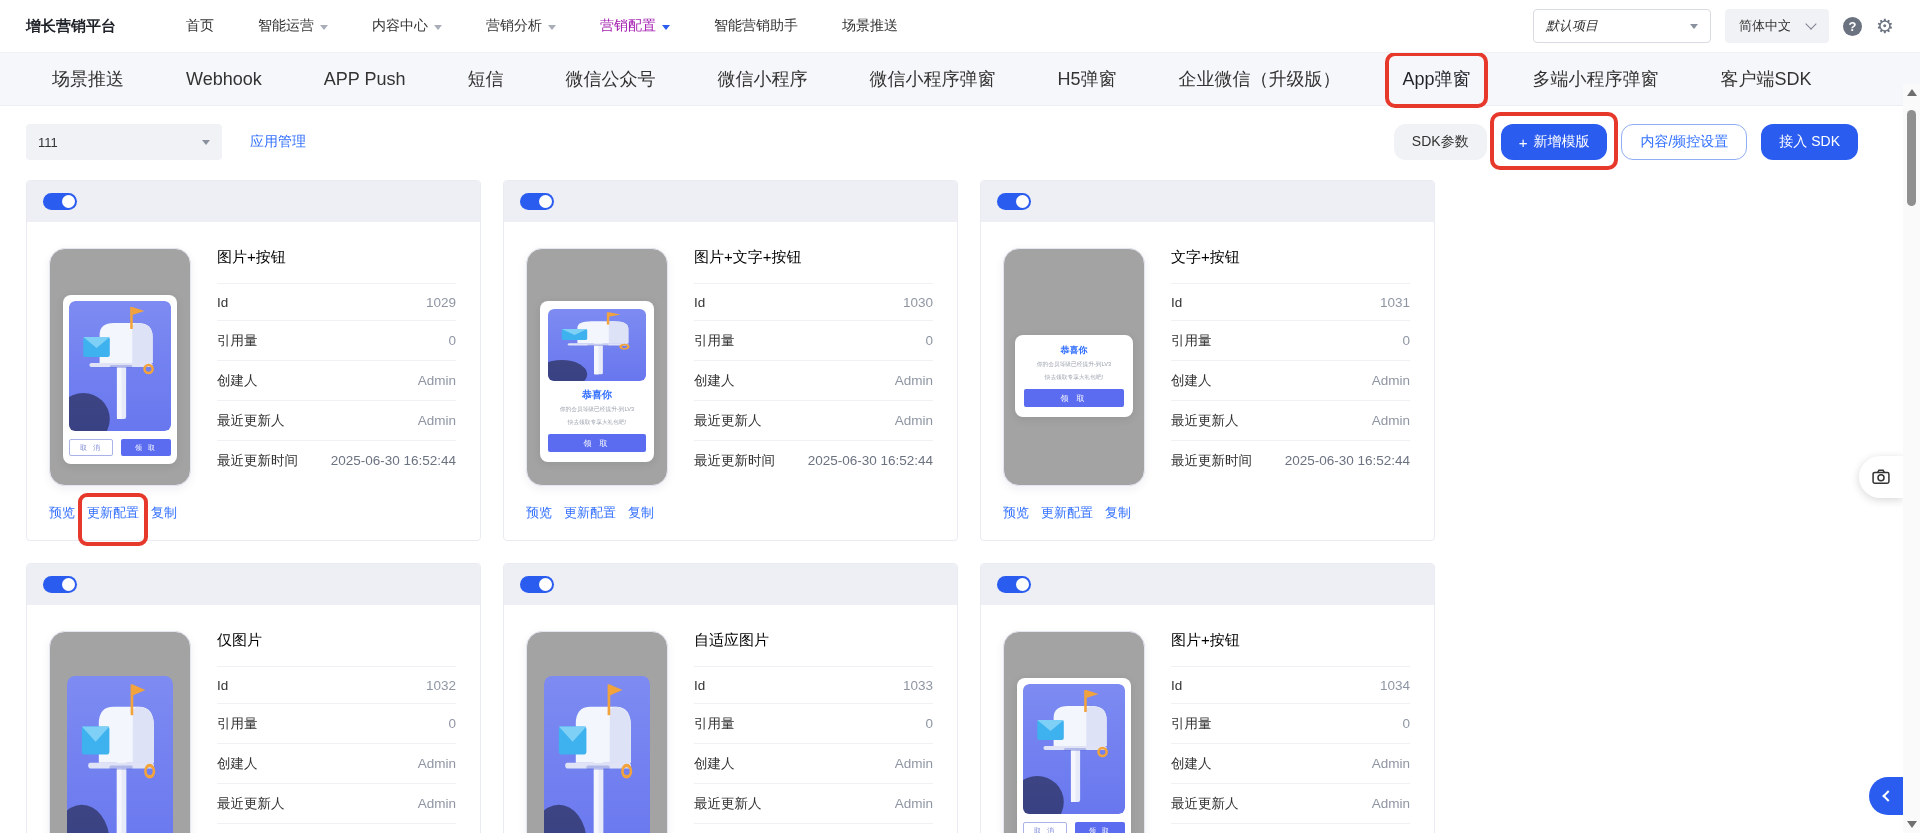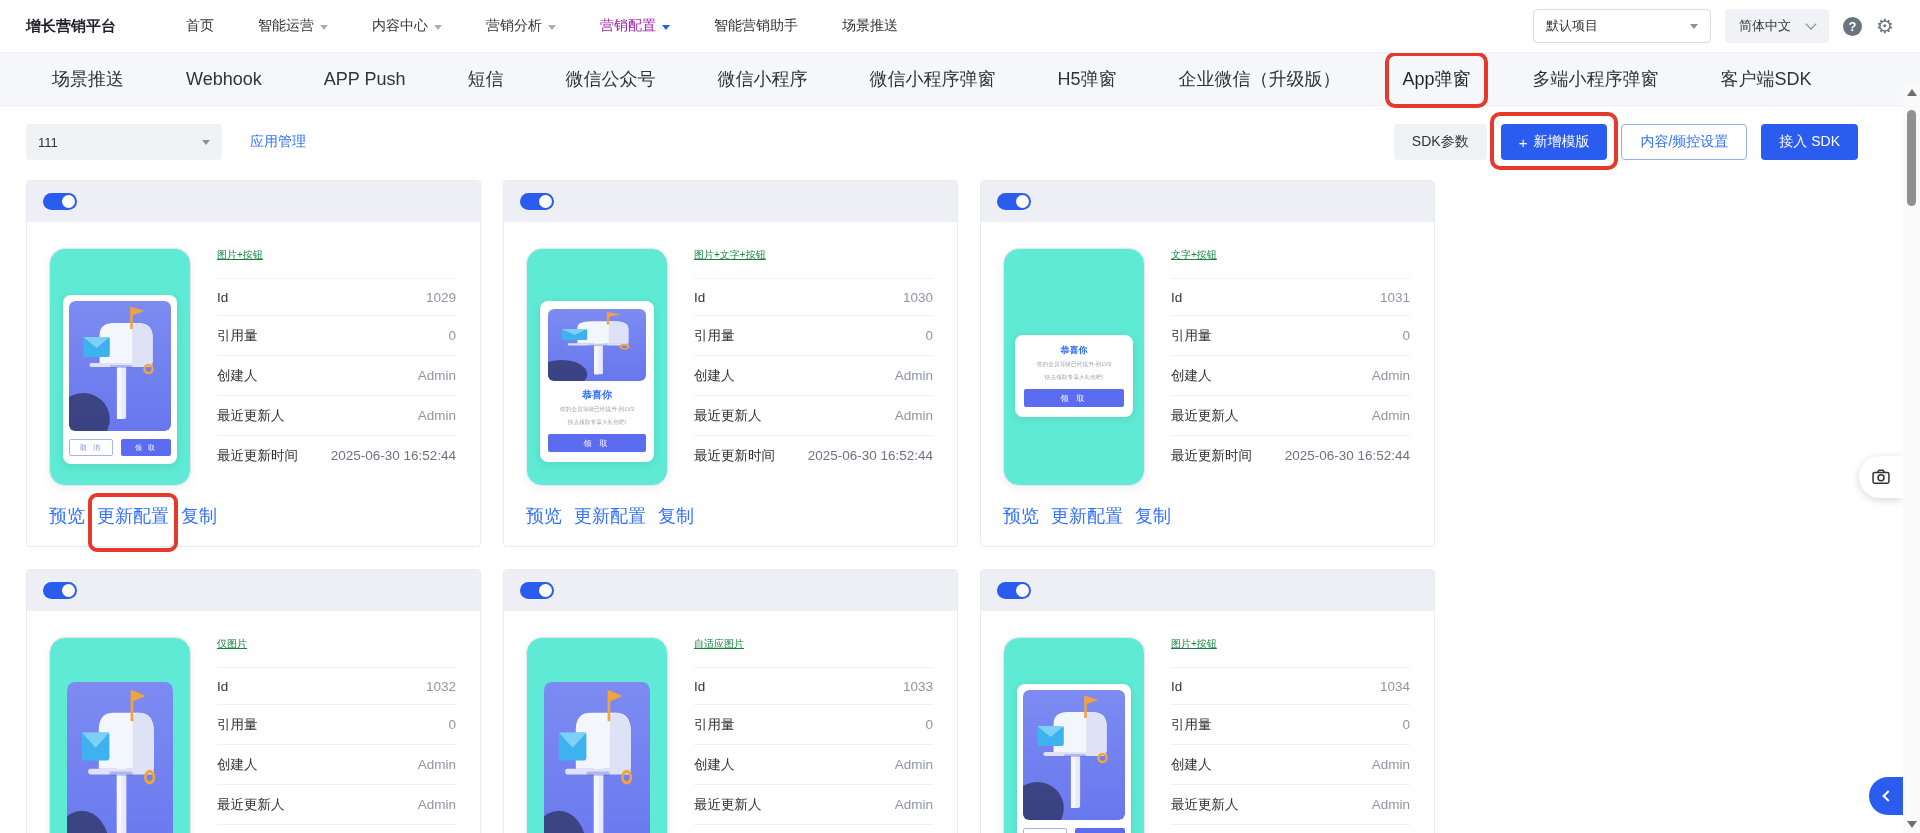--- a/index.html
+++ b/index.html
@@ -10,21 +10,21 @@
   .topnav { height:53px; background:#fff; display:flex; align-items:center;
     padding:0 26px; border-bottom:1px solid #f0f1f4; position:relative; z-index:5;}
   .brand { font-size:15px; font-weight:bold; color:#1f2329; margin-right:70px; }
   .topnav-items { display:flex; align-items:center; gap:44px; flex:1; }
   .topnav-item { font-size:14px; color:#333; display:flex; align-items:center; gap:6px; cursor:pointer; white-space:nowrap;}
   .topnav-item.active { color:#a21caf; }
   .caret-down { width:0; height:0; border-left:4px solid transparent; border-right:4px solid transparent; border-top:5px solid #a8adb8; margin-top:2px;}
   .topnav-item.active .caret-down { border-top-color:#2b5cf0; }
   .topnav-right { display:flex; align-items:center; gap:14px; }
   .project-select { width:178px; height:34px; border:1px solid #d8dbe2; border-radius:4px;
-    display:flex; align-items:center; justify-content:space-between; padding:0 12px; font-size:13px; color:#333; background:#fff; cursor:pointer;}
+    display:flex; align-items:center; justify-content:space-between; padding:0 12px; font-size:13px; color:#333; background:#fff; cursor:pointer;font-style:italic;}
   .lang-select { height:34px; background:#f1f2f5; border-radius:4px; display:flex; align-items:center;
     gap:16px; padding:0 14px; font-size:13px; color:#333; cursor:pointer;}
   .chev { width:8px; height:8px; border-right:1.5px solid #7b8290; border-bottom:1.5px solid #7b8290; transform:rotate(45deg); margin-top:-4px;}
   .help-icon { width:19px; height:19px; border-radius:50%; background:#6b7280; color:#fff;
     font-size:13px; font-weight:bold; display:flex; align-items:center; justify-content:center; cursor:pointer;}
   .gear-icon { font-size:20px; color:#6b7280; cursor:pointer; line-height:1;}
 
   
   .tabbar { height:53px; background:#f6f7fa; border-bottom:1px solid #eceef2;
     display:flex; align-items:center; gap:36px; padding:0 26px; position:relative; z-index:4;}
@@ -34,41 +34,41 @@
     border:4px solid #e6392b; border-radius:10px; pointer-events:none;}
 
   
   .toolbar { display:flex; align-items:center; padding:18px 26px 14px 26px; }
   .app-select { width:196px; height:36px; background:#f0f2f5; border-radius:4px; display:flex;
     align-items:center; justify-content:space-between; padding:0 12px; font-size:13px; color:#333; cursor:pointer;}
   .select-caret { width:0; height:0; border-left:4px solid transparent; border-right:4px solid transparent; border-top:5px solid #8a919e;}
   .manage-link { margin-left:28px; font-size:14px; color:#3370ff; cursor:pointer;}
   .toolbar-spacer { flex:1; }
   .toolbar-right { display:flex; align-items:center; gap:14px; margin-right:36px;}
-  .btn { height:36px; border-radius:4px; display:flex; align-items:center; justify-content:center;
+  .btn { height:36px; border-radius:12px; display:flex; align-items:center; justify-content:center;
     font-size:14px; padding:0 18px; cursor:pointer; white-space:nowrap;}
   .btn-gray { background:#f0f2f5; color:#333; }
   .btn-blue { background:#2b5cf0; color:#fff; }
   .btn-outline-blue { background:#fff; color:#3370ff; border:1px solid #90aef5;}
   .plus-glyph { margin-right:6px; font-size:15px; }
   .new-tpl-wrap { position:relative; }
   .new-tpl-wrap .red-ann { position:absolute; left:-11px; right:-11px; top:-12px; bottom:-10px;
     border:4px solid #e6392b; border-radius:10px; pointer-events:none; z-index:3;}
 
   
   .grid { display:grid; grid-template-columns:repeat(3,455px); gap:22px; margin:6px 26px 0 26px; }
   .card { border:1px solid #e9ebf2; border-radius:4px; background:#fff; overflow:visible;}
   .card-header { height:41px; background:#edeff5; display:flex; align-items:center; padding:0 16px;
     border-radius:4px 4px 0 0;}
   .toggle { width:34px; height:17px; background:#2b5cf0; border-radius:9px; position:relative; cursor:pointer;}
   .toggle-knob { position:absolute; right:2px; top:2px; width:13px; height:13px; border-radius:50%; background:#fff;}
   .card-body { display:flex; padding:26px 24px 8px 22px; }
 
   
-  .phone { width:142px; height:238px; background:#5eead4; border:1px solid #e4e6f0; border-radius:16px;
+  .phone { width:142px; height:238px; background:#a3a3a3; border:1px solid #e4e6f0; border-radius:16px;
     position:relative; flex-shrink:0; box-shadow:0 3px 8px rgba(60,70,110,.08); overflow:hidden;}
   .pv { display:none; }
   .popup { position:absolute; left:50%; transform:translateX(-50%); background:#fff; border-radius:8px;
     box-shadow:0 2px 8px rgba(31,35,41,.10); text-align:center;}
   
   .type-image-buttons .pv-image-buttons { display:block; }
   .pv-image-buttons .popup { top:46px; width:114px; padding:6px 6px 8px 6px;}
   .pv-image-buttons .mb-img { width:102px; height:130px; border-radius:6px; display:block; margin:0 auto;}
   .mini-btn-row { display:flex; justify-content:center; gap:8px; margin-top:8px;}
   .mini-btn { height:17px; min-width:44px; font-size:7px; display:flex; align-items:center; justify-content:center; border-radius:2px; letter-spacing:2px;}
@@ -85,30 +85,30 @@
   
   .type-text-button .pv-text-button { display:block; }
   .pv-text-button .popup { top:86px; width:118px; padding:9px 9px 10px 9px;}
   .pv-text-button .popup-title { margin-top:0; font-size:9px;}
   
   .type-image-only .pv-image-only { display:block; }
   .pv-image-only .mb-img { position:absolute; left:17px; top:44px; width:106px; height:182px; border-radius:8px;}
 
   
   .card-details { flex:1; margin-left:26px; }
-  .card-title { font-size:10px; color:#15803d; padding-bottom:16px;text-decoration:underline; }
+  .card-title { font-size:15px; color:#000000; padding-bottom:16px; }
   .detail-row { display:flex; justify-content:space-between; align-items:center;
     border-top:1px solid #f0f1f4; padding:10.5px 0; }
   .detail-label { font-size:13.5px; color:#333; }
   .detail-value { font-size:13.5px; color:#8f96a3; }
   .detail-value.dark { color:#6b7280; }
 
   
   .card-footer { display:flex; gap:12px; padding:10px 0 18px 22px; }
-  .action-link { font-size:18px; color:#3370ff; cursor:pointer; position:relative;}
+  .action-link { font-size:13px; color:#3370ff; cursor:pointer; position:relative;}
   .annotated-update .action-link.update .red-ann { position:absolute; left:-9px; right:-9px; top:-11px; bottom:-24px;
     border:4px solid #e6392b; border-radius:9px; pointer-events:none; z-index:3;}
 
   
   .camera-fab { position:fixed; right:17px; top:456px; width:44px; height:42px; background:#fff;
     border-radius:21px 0 0 21px; box-shadow:0 2px 8px rgba(31,35,41,.18); display:flex;
     align-items:center; justify-content:center; cursor:pointer; z-index:8; }
   .collapse-fab { position:fixed; right:17px; bottom:18px; width:34px; height:38px; background:#2b5cf0;
     border-radius:19px 0 0 19px; display:flex; align-items:center; justify-content:center; cursor:pointer; z-index:8;}
   .collapse-fab .chev-left { width:8px; height:8px; border-left:2px solid #fff; border-bottom:2px solid #fff;

